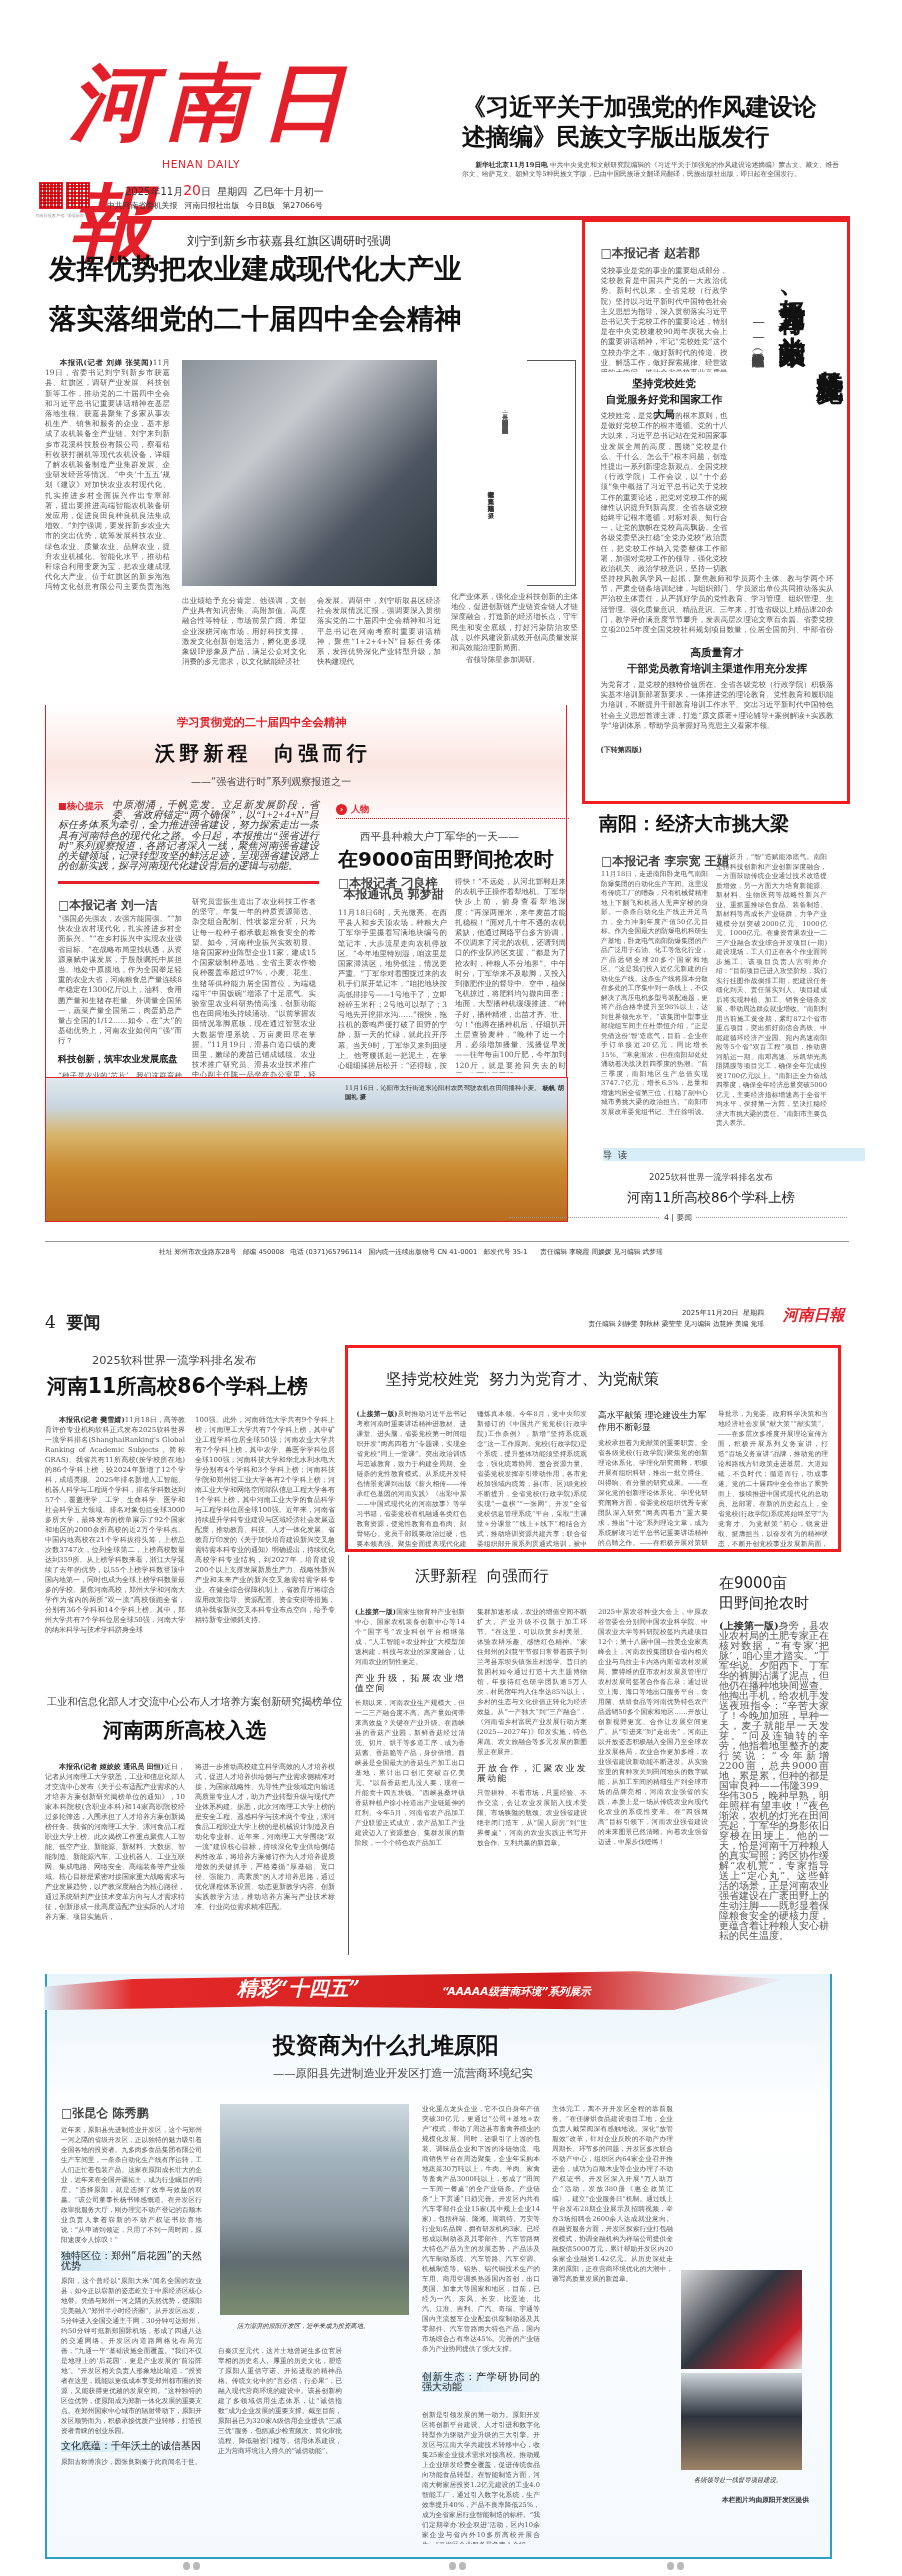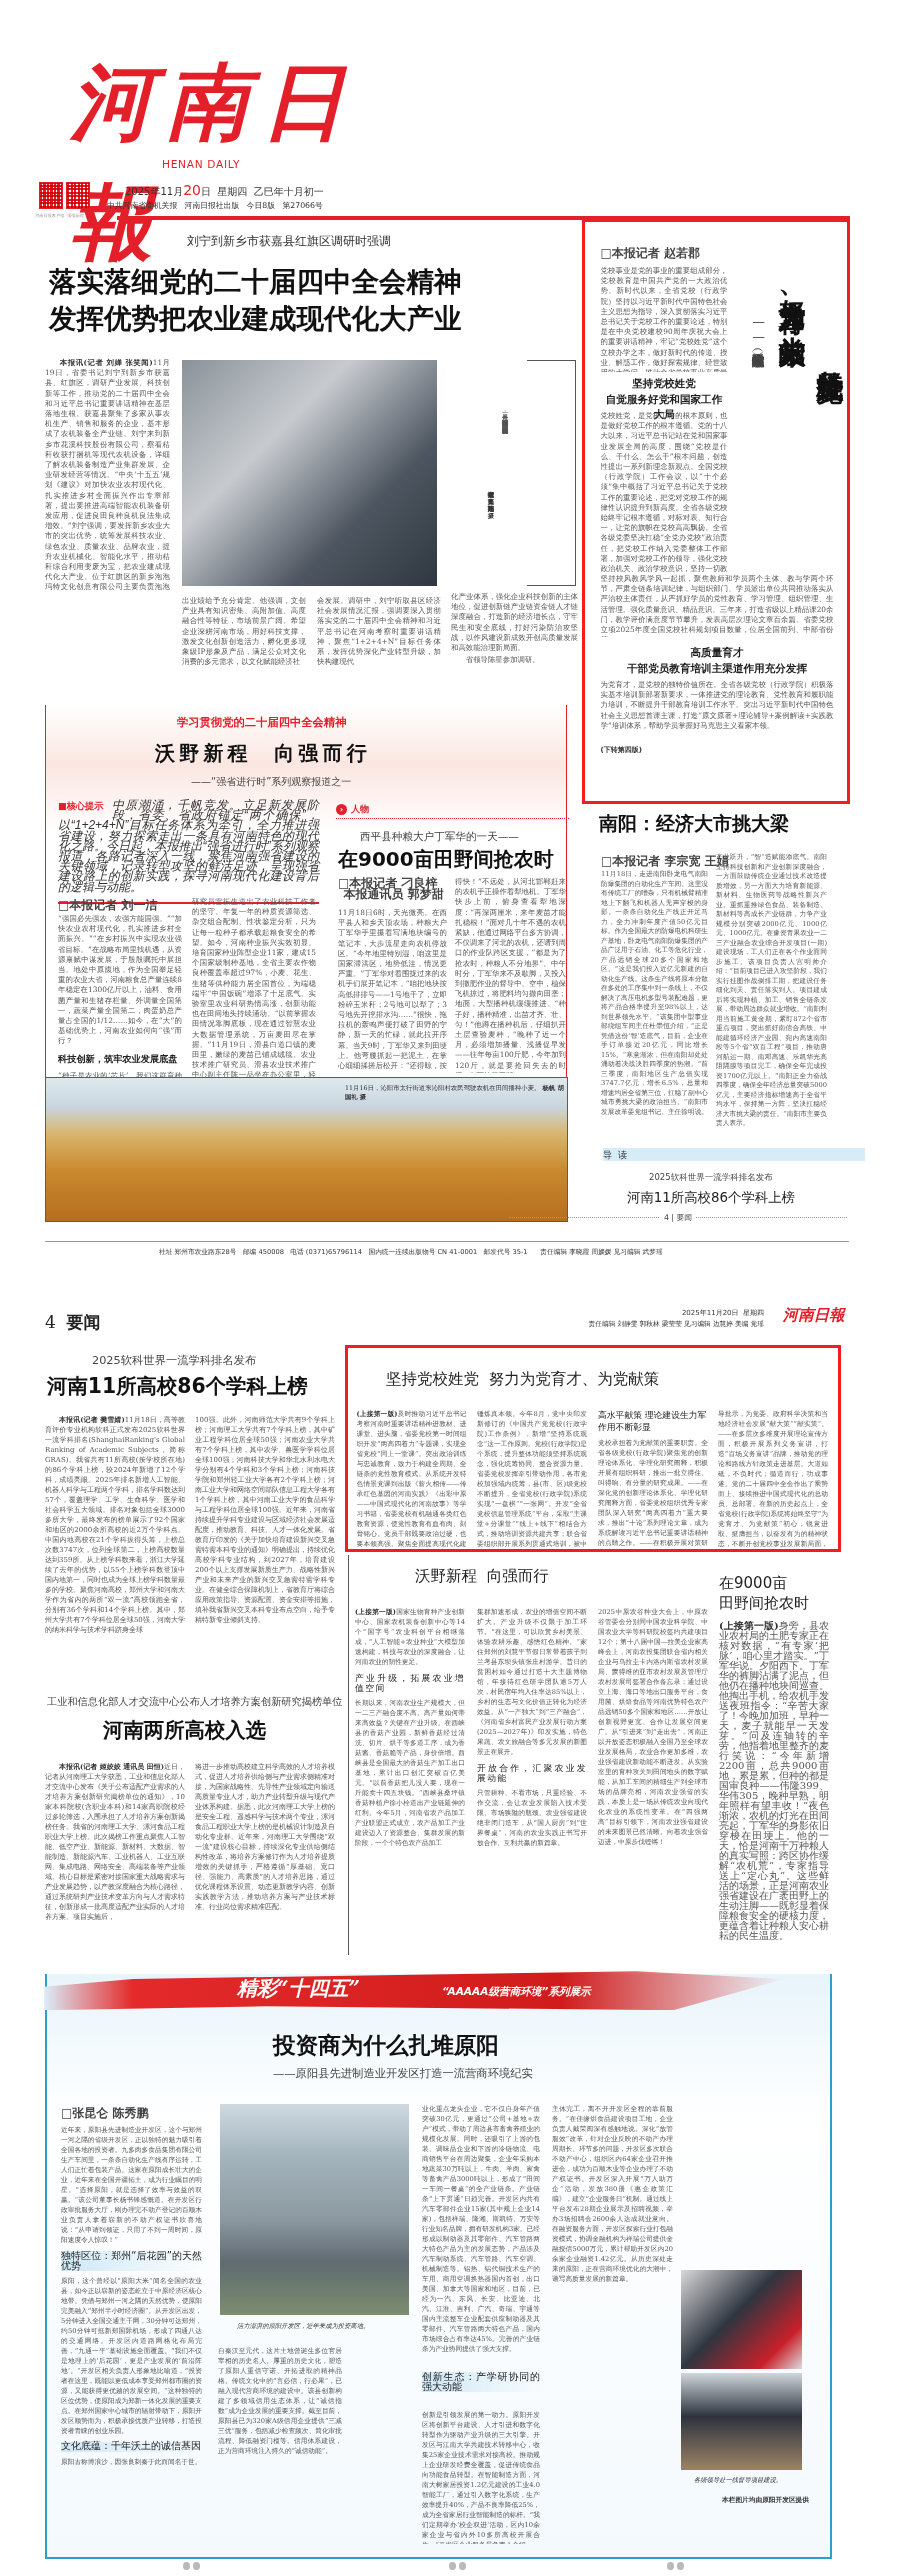--- a/index.html
+++ b/index.html
@@ -29,27 +29,33 @@
     <div class="abs qr" style="left:24px;top:140px"></div>
     <div class="abs" style="left:-7px;top:171px;font-size:4.2px;color:#999;width:78px">
       <span>河南日报客户端</span>&nbsp;&nbsp;<span>顶端新闻</span>
     </div>
     <div class="abs" style="left:83px;top:140px;font-size:10px;color:#333;white-space:nowrap">
       <span>2025年11月</span><span style="color:#e3202a;font-size:14px">20</span><span style="white-space:pre">日  星期四  乙巳年十月初一</span>
     </div>
     <div class="abs" style="left:65px;top:158px;font-size:7.8px;color:#333;white-space:pre">中共河南省委机关报   河南日报社出版   今日8版   第27066号</div>
   </div>
 
+  <div class="abs" style="left:462px;top:92px;width:377px">
+    <div class="hd" style="font-size:24px;line-height:30px;letter-spacing:-0.4px">《习近平关于加强党的作风建设论述摘编》民族文字版出版发行</div>
+    <div class="body-text" style="margin-top:8.5px;font-size:6.7px;line-height:9.2px">
+      <p><b style="color:#333">新华社北京11月19日电</b>&nbsp;<span>中共中央党史和文献研究院编辑的《习近平关于加强党的作风建设论述摘编》蒙古文、藏文、维吾尔文、哈萨克文、朝鲜文等5种民族文字版，已由中国民族语文翻译局翻译，民族出版社出版，即日起在全国发行。</span></p>
+    </div>
+  </div>
 
   <div class="abs" style="left:117px;top:216px;width:733px;height:3.5px;background:#e3202a"></div>
 
   <div class="abs" style="left:42px;top:233px;width:508px">
     <div style="text-align:center;font-size:12px;color:#333;margin-left:106px;width:282px">刘宁到新乡市获嘉县红旗区调研时强调</div>
+    <div class="hd" style="font-size:27.5px;line-height:37px;margin-left:7px">发挥优势把农业建成现代化大产业</div>
     <div class="hd" style="font-size:27.5px;line-height:37px;margin-top:12.7px;margin-left:7px">落实落细党的二十届四中全会精神</div>
-    <div class="hd" style="font-size:27.5px;line-height:37px;margin-left:7px">发挥优势把农业建成现代化大产业</div>
   </div>
   <div class="abs body-text" style="left:45px;top:358px;width:125px;height:233px;overflow:hidden">
     <p><b style="color:#333">本报讯(记者 刘婵 张笑闻)</b><span>11月19日，省委书记刘宁到新乡市获嘉县、红旗区，调研产业发展、科技创新等工作，推动党的二十届四中全会和习近平总书记重要讲话精神在基层落地生根。获嘉县聚集了多家从事农机生产、销售和服务的企业，基本形成了农机装备全产业链。刘宁来到新乡市花溪科技股份有限公司，察看秸秆收获打捆机等现代农机设备，详细了解农机装备制造产业集群发展、企业研发经营等情况。“中央‘十五五’规划《建议》对加快农业农村现代化、扎实推进乡村全面振兴作出专章部署，提出要推进高端智能农机装备研发应用，促进良田良种良机良法集成增效。”刘宁强调，要发挥新乡农业大市的突出优势，统筹发展科技农业、绿色农业、质量农业、品牌农业，提升农业机械化、智能化水平，推动秸秆综合利用变废为宝，把农业建成现代化大产业。位于红旗区的新乡泡泡玛特文化创意有限公司主要负责泡泡玛特全球客服业务，为全球用户提供专业咨询与售后服务，电子商务等线上业务增长势头迅猛。刘宁与企业负责人深入交流，询问产品设计、发展规划、营销方式等情况，对企业紧跟时代潮流、开创潮流玩具品类取得的突</span></p>
   </div>
   <div class="abs photo" style="left:182px;top:360px;width:255px;height:226px"></div>
   <div class="abs" style="left:527px;top:360px;width:49px;height:226px;border:0.7px solid #555;border-left:none"></div>
   <div class="abs vert body-text" style="left:501px;top:409px;height:169px;font-size:6.3px;line-height:9.2px;color:#555">
     <span>十一月十九日，省委书记刘宁到位于新乡市获嘉县的花溪科技股份有限公司，调研农机装备制造产业集群发展情况。</span>
   </div>
   <div class="abs vert" style="left:486px;top:486px;height:99px;font-size:6.3px;font-weight:bold;color:#333">本报记者 董亮 蔡迅翔 摄</div>
@@ -93,21 +99,21 @@
   </div>
 
   <div class="abs" style="left:45px;top:705px;width:522px;height:395px;border-left:1.4px solid #e3202a;border-right:0.7px solid #e3202a;background:linear-gradient(180deg,#fff 0%,#fbe6e1 15%,#fff 32%)">
     <div class="abs" style="left:131px;top:10px;font-family:'DejaVu Serif',serif;font-size:11.3px;font-weight:bold;color:#e3202a">学习贯彻党的二十届四中全会精神</div>
     <div class="abs hd" style="left:109px;top:35px;font-size:20px;letter-spacing:4.2px;white-space:pre">沃野新程  向强而行</div>
     <div class="abs" style="left:145px;top:70px;font-size:10px;color:#444">——“强省进行时”系列观察报道之一</div>
   </div>
 
   <div class="abs" style="left:58px;top:800px;width:261px">
     <span style="font-size:9.2px;font-weight:bold;color:#e3202a;float:left;margin-right:8.5px">■核心提示</span>
-    <div style="font-family:Liberation Sans, sans-serif;font-size:12px;line-height:10.2px;color:#333;text-align:justify;font-style:italic">中原潮涌，千帆竞发。立足新发展阶段，省委、省政府锚定“两个确保”，以“1+2+4+N”目标任务体系为牵引，全力推进强省建设，努力探索走出一条具有河南特色的现代化之路。今日起，本报推出“强省进行时”系列观察报道，各路记者深入一线，聚焦河南强省建设的关键领域，记录转型攻坚的鲜活足迹，呈现强省建设路上的创新实践，探寻河南现代化建设背后的逻辑与动能。</div>
+    <div style="font-family:Liberation Serif, serif;font-size:10px;line-height:10.2px;color:#333;text-align:justify;font-style:italic">中原潮涌，千帆竞发。立足新发展阶段，省委、省政府锚定“两个确保”，以“1+2+4+N”目标任务体系为牵引，全力推进强省建设，努力探索走出一条具有河南特色的现代化之路。今日起，本报推出“强省进行时”系列观察报道，各路记者深入一线，聚焦河南强省建设的关键领域，记录转型攻坚的鲜活足迹，呈现强省建设路上的创新实践，探寻河南现代化建设背后的逻辑与动能。</div>
     <div style="height:2.1px;background:#e3202a;margin-top:10px"></div>
   </div>
 
   <div class="abs byline" style="left:58px;top:897px">□本报记者 刘一洁</div>
   <div class="abs body-text" style="left:58px;top:914px;width:124px">
     <span>“强国必先强农，农强方能国强。”“加快农业农村现代化，扎实推进乡村全面振兴。”“在乡村振兴中实现农业强省目标。”在战略布局里找机遇，从资源禀赋中谋发展，于殷殷嘱托中展担当。地处中原腹地，作为全国举足轻重的农业大省，河南粮食总产量连续8年稳定在1300亿斤以上，油料、食用菌产量和生猪存栏量、外调量全国第一，蔬菜产量全国第二，肉蛋奶总产量占全国的1/12……如今，在“大”的基础优势上，河南农业如何向“强”而行？</span>
     <div style="font-size:9.2px;font-weight:bold;color:#222;margin:7px 0;text-indent:0;font-family:'DejaVu Sans',sans-serif">科技创新，筑牢农业发展底盘</div>
     <span>“种子是农业的‘芯片’，我们这群育种人，就是要铸好‘农业芯’，”河南省小麦产业技术体系首席专家、省农科院</span>
   </div>
   <div class="abs body-text" style="left:192px;top:897px;width:124px;height:219px;overflow:hidden">

